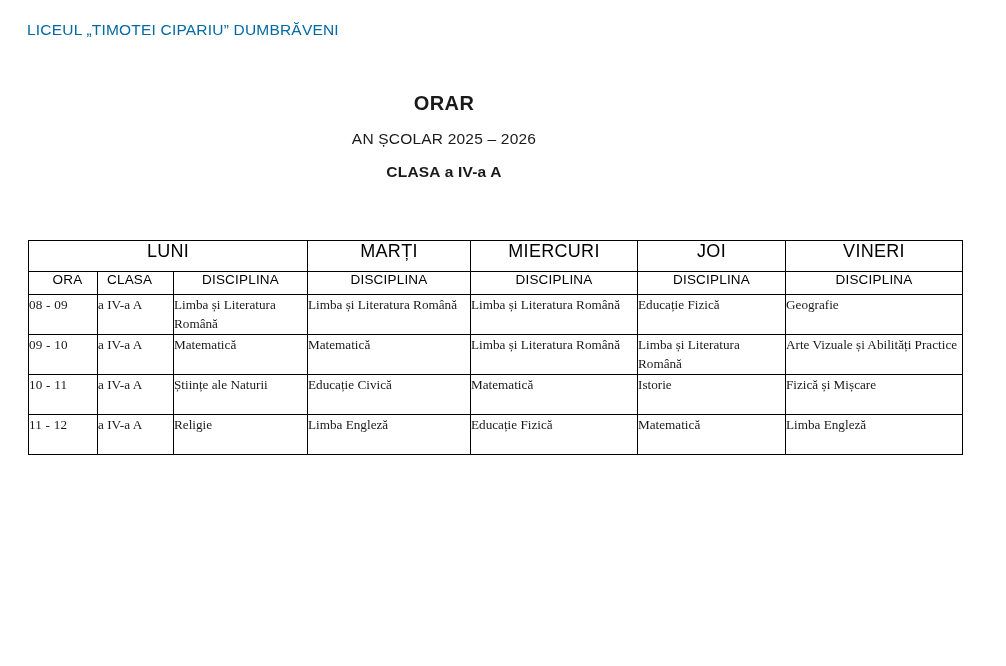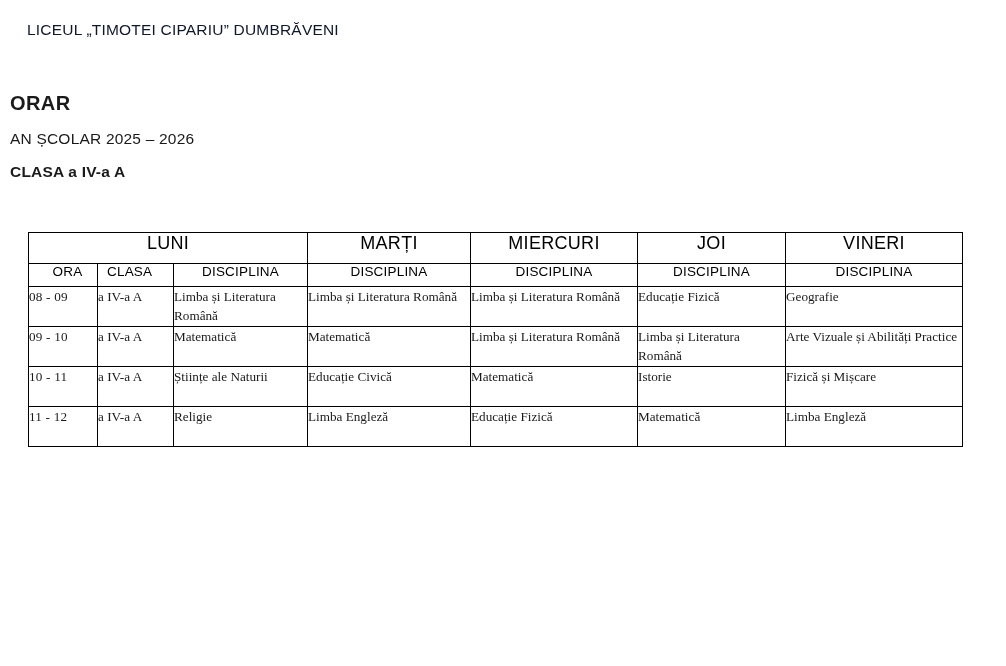--- a/index.html
+++ b/index.html
@@ -23,32 +23,32 @@
     box-sizing: border-box;
   }
 
   
   .school-name {
     position: absolute;
     left: 27px;
     top: 21px;
     font-size: 15.5px;
     letter-spacing: 0.2px;
-    color: #0f172a;
+    color: #0369a1;
     white-space: nowrap;
     text-align: right;
   }
 
   
   .title-block {
     position: absolute;
-    left: 15px;
+    left: 0;
     top: 92px;
     width: 898px;
-    text-align: left;
+    text-align: center;
   }
   .doc-title {
     font-size: 20px;
     font-weight: bold;
     letter-spacing: 0.4px;
     line-height: 1.1;
   }
   .school-year {
     margin-top: 16px;
     font-size: 15.5px;
@@ -61,21 +61,21 @@
     font-weight: bold;
     letter-spacing: 0.2px;
   }
   
   .title-block > div { transform: translateX(-5px); }
 
   
   .timetable-wrap {
     position: absolute;
     left: 28px;
-    top: 232px;
+    top: 240px;
     width: 934px;
   }
   table.timetable {
     border-collapse: collapse;
     table-layout: fixed;
     width: 934px;
   }
   table.timetable td,
   table.timetable th {
     border: 1.4px solid #000000;

